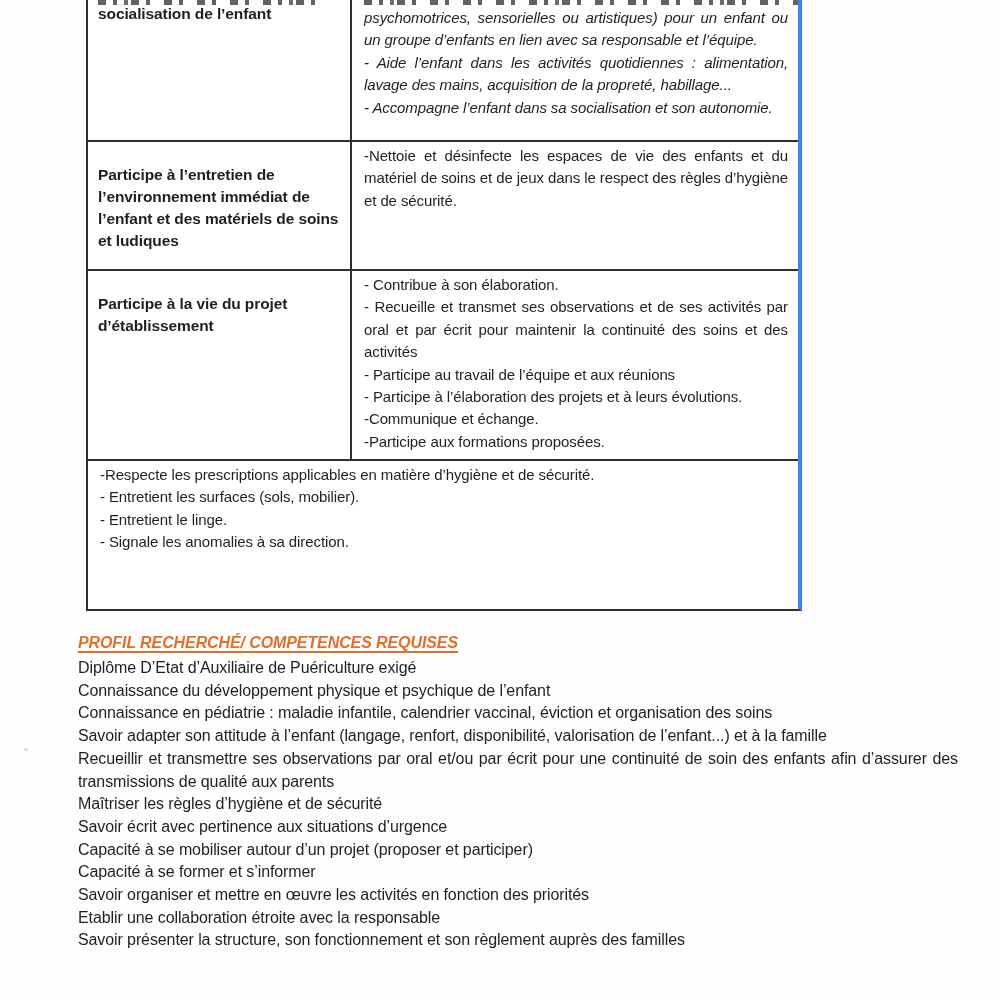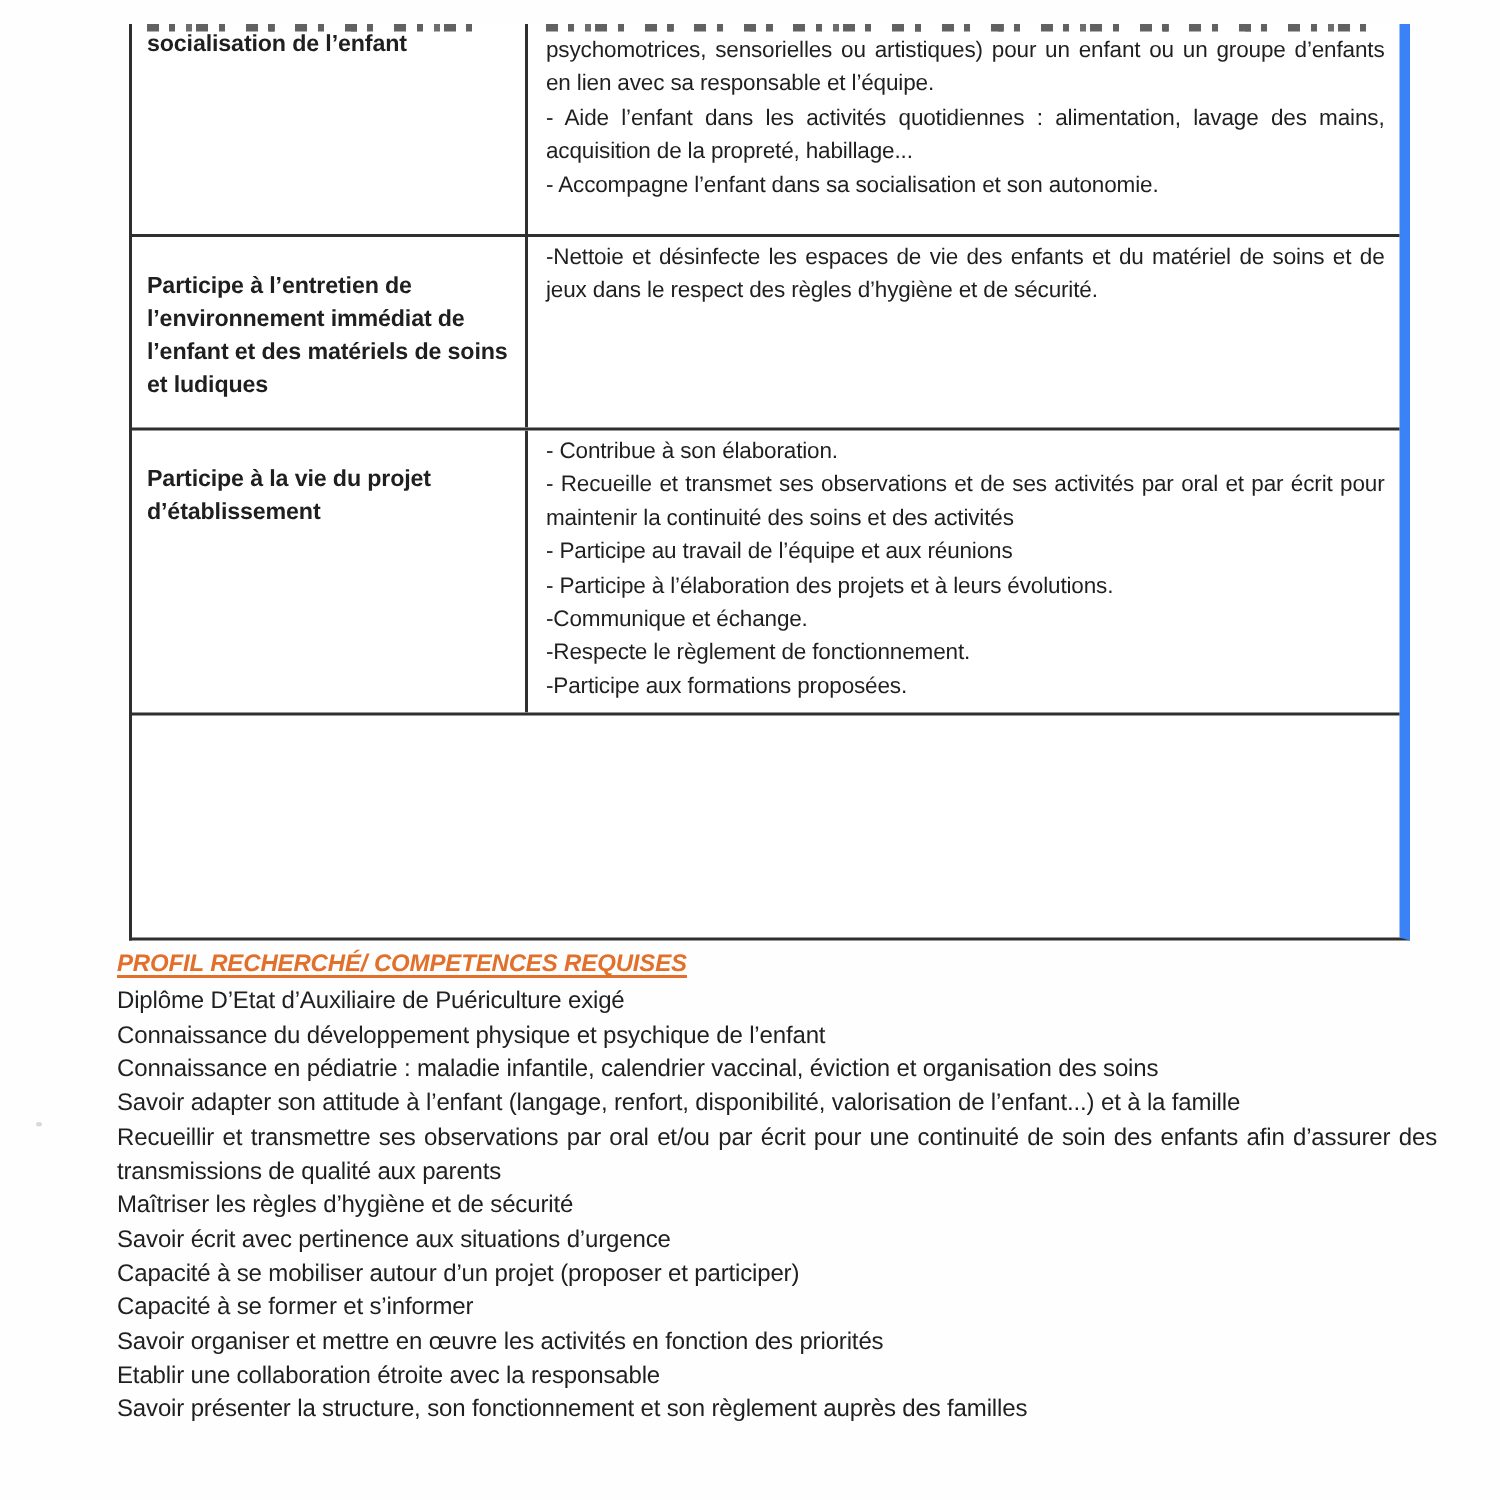--- a/index.html
+++ b/index.html
@@ -17,27 +17,26 @@
     width: 1000px;
     height: 1000px;
     background: #fefefe;
   }
 
   
   .missions-table {
     position: absolute;
     left: 86px;
     top: 0;
-    width: 854px;
+    width: 716px;
     border-left: 2px solid #2f2f2f;
-    border-right: 7px solid #3b82f6;
+    border-right: 4px solid #3b82f6;
     border-bottom: 2px solid #2f2f2f;
     box-sizing: border-box;
     background: #fff;
-    margin-top: 16px;
   }
   .t-row { display: flex; box-sizing: border-box; overflow: hidden; }
   .t-row + .t-row { border-top: 2px solid #2f2f2f; }
   .row-1 { height: 140px; }
   .row-2 { height: 129px; }
   .row-3 { height: 190px; }
   .row-4 { height: 150px; }
 
   .cell-title {
     width: 264px;
@@ -54,21 +53,21 @@
     font-weight: 700;
     letter-spacing: -0.1px;
   }
   .cell-details {
     flex: 1;
     box-sizing: border-box;
     padding: 3px 10px 0 12px;
     overflow: hidden;
     position: relative;
   }
-  .row-1 .cell-details { padding-top: 7px; }
+  .row-1 .cell-details { padding-top: 7px; font-style: italic; }
   .cell-details p {
     margin: 0;
     font-size: 15px;
     line-height: 22.4px;
     letter-spacing: -0.1px;
     text-align: justify;
   }
 
   
   .remnant {
@@ -155,26 +154,31 @@
     <div class="t-row row-3">
       <div class="cell-title">
         <div class="mission-title">Participe à la vie du projet d’établissement</div>
       </div>
       <div class="cell-details">
         <p>- Contribue à son élaboration.</p>
         <p>- Recueille et transmet ses observations et de ses activités par oral et par écrit pour maintenir la continuité des soins et des activités</p>
         <p>- Participe au travail de l’équipe et aux réunions</p>
         <p>- Participe à l’élaboration des projets et à leurs évolutions.</p>
         <p>-Communique et échange.</p>
-        <p>-Respecte le règlement de fonctionnement.</p>
         <p>-Participe aux formations proposées.</p>
       </div>
     </div>
 
     <div class="t-row row-4">
+      <div class="cell-details">
+        <p>-Respecte les prescriptions applicables en matière d’hygiène et de sécurité.</p>
+        <p>- Entretient les surfaces (sols, mobilier).</p>
+        <p>- Entretient le linge.</p>
+        <p>- Signale les anomalies à sa direction.</p>
+      </div>
     </div>
 
   </div>
 
   <div class="profile">
     <h2 class="profile-heading">PROFIL RECHERCHÉ/ COMPETENCES REQUISES</h2>
     <p>Diplôme D’Etat d’Auxiliaire de Puériculture exigé</p>
     <p>Connaissance du développement physique et psychique de l’enfant</p>
     <p>Connaissance en pédiatrie : maladie infantile, calendrier vaccinal, éviction et organisation des soins</p>
     <p>Savoir adapter son attitude à l’enfant (langage, renfort, disponibilité, valorisation de l’enfant...) et à la famille</p>

